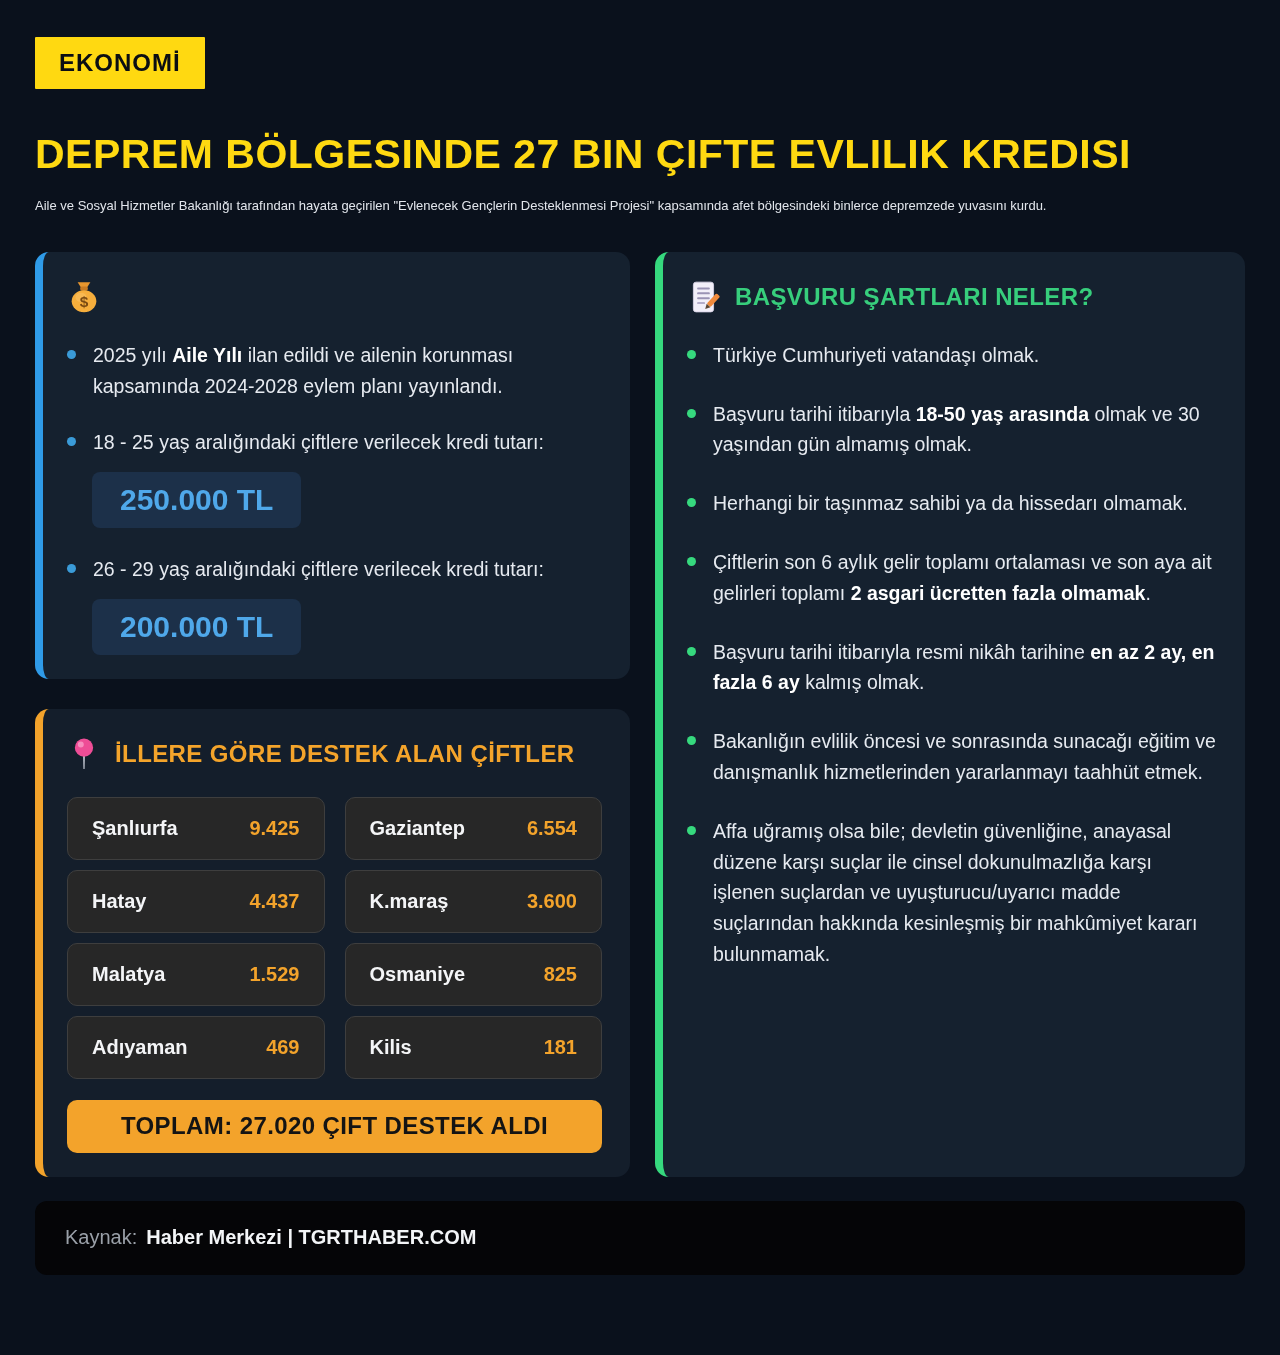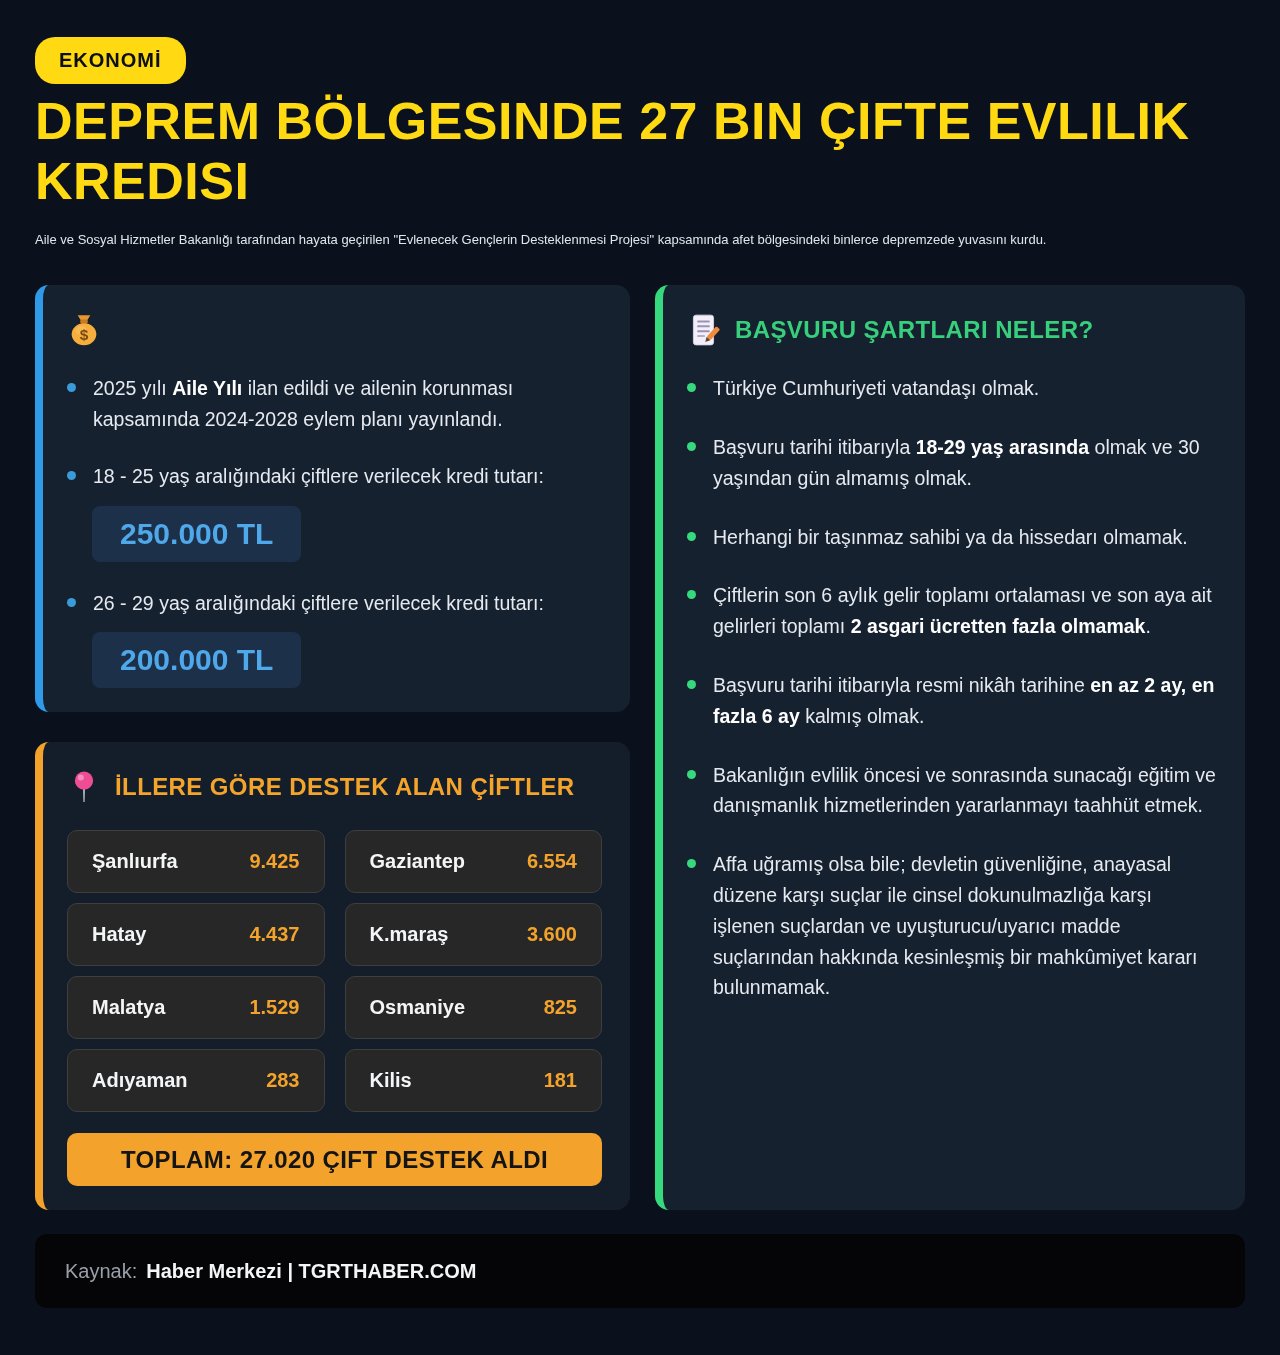--- a/index.html
+++ b/index.html
@@ -8,26 +8,26 @@
     width: 1280px; height: 1355px; overflow: hidden;
     font-family: "Liberation Sans", sans-serif;
     color: #EAEDF2;
   }
   .page { width: 1280px; height: 1355px; padding: 37px 35px 0 35px; }
 
   
   .badge {
     display: inline-block;
     background: #FFD911; color: #0B0E13;
-    font-size: 20px; font-weight: 800; letter-spacing: 1px;
-    padding: 12px 24px; border-radius: 20px;
+    font-size: 24px; font-weight: 800; letter-spacing: 1px;
+    padding: 12px 24px; border-radius: 1px;
   }
   .title {
-    margin-top: 8px;
-    font-size: 52px; font-weight: 800; letter-spacing: 0.5px;
+    margin-top: 42px;
+    font-size: 41px; font-weight: 800; letter-spacing: 0.5px;
     color: #FFD911; line-height: 1.15;
   }
   .subtitle {
     margin-top: 16px; max-width: 1205px;
     font-size: 13px; line-height: 1.9; color: #E2E6EC;
   }
 
   
   .columns { display: flex; gap: 25px; margin-top: 33px; height: 925px; }
   .left-col { width: 595px; flex: none; display: flex; flex-direction: column; gap: 30px; }
@@ -175,21 +175,21 @@
             <div class="city-box">
               <span class="city-name">Malatya</span>
               <span class="city-value">1.529</span>
             </div>
             <div class="city-box">
               <span class="city-name">Osmaniye</span>
               <span class="city-value">825</span>
             </div>
             <div class="city-box">
               <span class="city-name">Adıyaman</span>
-              <span class="city-value">283</span>
+              <span class="city-value">469</span>
             </div>
             <div class="city-box">
               <span class="city-name">Kilis</span>
               <span class="city-value">181</span>
             </div>
           </div>
         <div class="total-banner">TOPLAM: 27.020 ÇIFT DESTEK ALDI</div>
       </section>
 
     </div>
@@ -211,21 +211,21 @@
         </span>
         <span class="card-title green">BAŞVURU ŞARTLARI NELER?</span>
       </div>
       <div class="items items-req">
           <div class="bullet-item">
             <span class="dot green"></span>
             <div class="bullet-text"><span>Türkiye Cumhuriyeti vatandaşı olmak.</span></div>
           </div>
           <div class="bullet-item">
             <span class="dot green"></span>
-            <div class="bullet-text"><span>Başvuru tarihi itibarıyla </span><span class="b">18-29 yaş arasında</span><span> olmak ve 30 yaşından gün almamış olmak.</span></div>
+            <div class="bullet-text"><span>Başvuru tarihi itibarıyla </span><span class="b">18-50 yaş arasında</span><span> olmak ve 30 yaşından gün almamış olmak.</span></div>
           </div>
           <div class="bullet-item">
             <span class="dot green"></span>
             <div class="bullet-text"><span>Herhangi bir taşınmaz sahibi ya da hissedarı olmamak.</span></div>
           </div>
           <div class="bullet-item">
             <span class="dot green"></span>
             <div class="bullet-text"><span>Çiftlerin son 6 aylık gelir toplamı ortalaması ve son aya ait gelirleri toplamı </span><span class="b">2 asgari ücretten fazla olmamak</span><span>.</span></div>
           </div>
           <div class="bullet-item">

